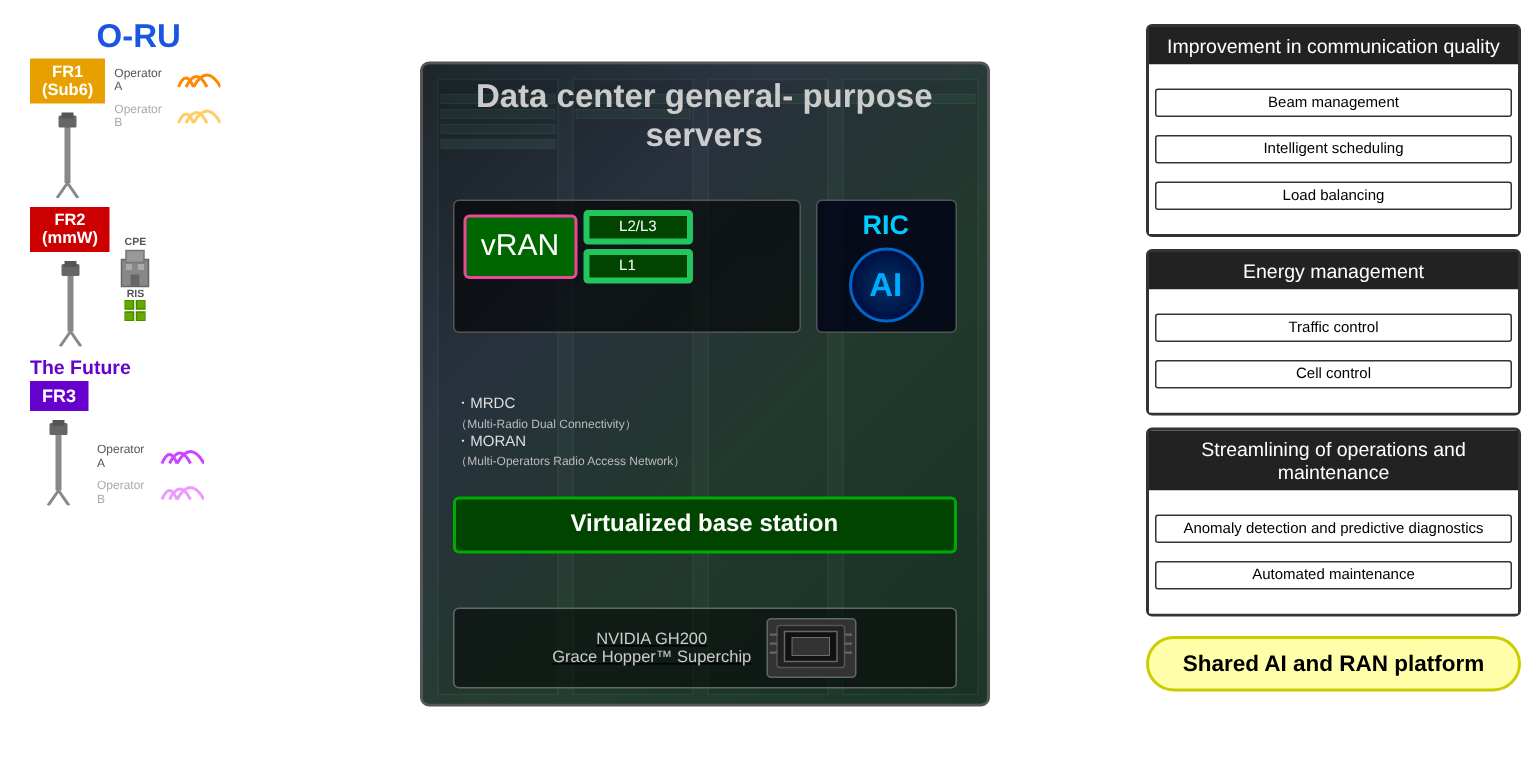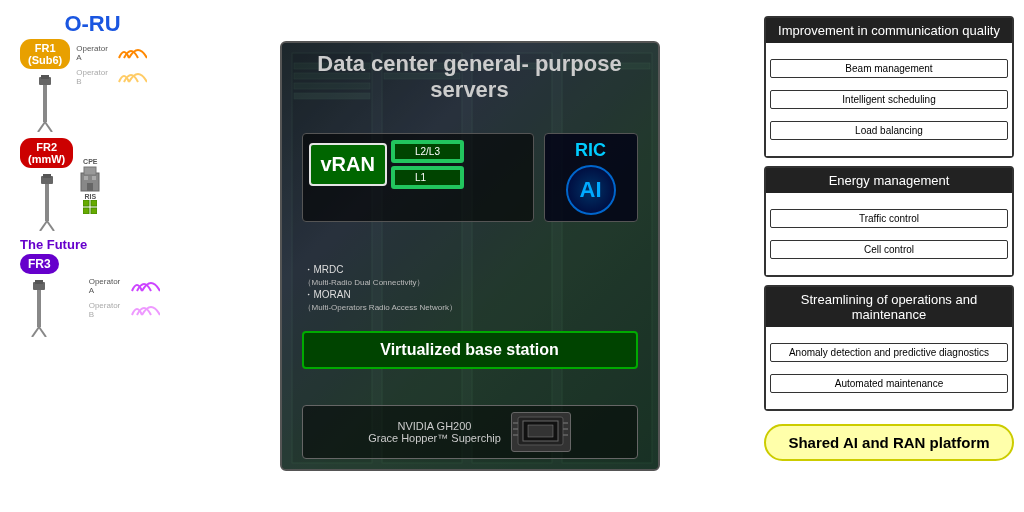--- a/index.html
+++ b/index.html
@@ -29,21 +29,21 @@
       text-align: center;
       margin-bottom: 4px;
     }
 
     .freq-badge {
       display: inline-block;
       color: #fff;
       font-weight: bold;
       font-size: 13px;
       padding: 3px 8px;
-      border-radius: 11px;
+      border-radius: 0;
       text-align: center;
     }
     .freq-badge.fr1 { background: #e8a000; }
     .freq-badge.fr2 { background: #cc0000; }
     .freq-badge.fr3 { background: #6600cc; }
 
     .the-future-label {
       color: #6600cc;
       font-weight: bold;
       font-size: 13px;
@@ -116,25 +116,25 @@
 
     .vran-container {
       display: flex;
       align-items: center;
       gap: 4px;
     }
 
     .vran-label {
       background: #006600;
       color: #fff;
-      font-weight: bold;
+      font-weight: normal;
       font-size: 20px;
       padding: 8px 10px;
       border-radius: 4px;
-      border: 2px solid #e5e5e5;
+      border: 2px solid #ec4899;
     }
 
     .layer-badges {
       display: flex;
       flex-direction: column;
       gap: 3px;
     }
 
     .layer-badge {
       background: #004400;
@@ -214,20 +214,21 @@
       background: rgba(0,0,0,0.5);
       border: 1px solid #666;
       border-radius: 4px;
       text-align: center;
       padding: 6px;
       z-index: 10;
       display: flex;
       align-items: center;
       justify-content: center;
       gap: 10px;
+      text-decoration: underline;
     }
 
     .nvidia-text {
       color: #ccc;
       font-size: 11px;
     }
 
     .nvidia-chip-icon {
       width: 60px;
       height: 40px;
@@ -387,21 +388,21 @@
           <rect x="0" y="8" width="6" height="6" fill="#66aa00" stroke="#448800" stroke-width="1"></rect>
           <rect x="8" y="8" width="6" height="6" fill="#66aa00" stroke="#448800" stroke-width="1"></rect>
         </svg>
       </div>
     </div>
 
     <div style="margin-left:10px;">
       <div style="margin-bottom:2px;">
         <span class="the-future-label">The Future</span>
       </div>
-      <div style="display:flex; align-items:center;gap:24px;">
+      <div style="display:flex; align-items:flex-end;">
         <div style="display:flex; flex-direction:column; align-items:center; margin-right:6px;">
           <span class="freq-badge fr3" style="font-size:12px; margin-bottom:3px;">FR3</span>
 
           <svg width="20" height="60" viewBox="0 0 20 60">
             <rect x="8" y="5" width="4" height="45" fill="#888"></rect>
             <rect x="4" y="5" width="12" height="8" fill="#666" rx="1"></rect>
             <rect x="6" y="3" width="8" height="4" fill="#555"></rect>
             <line x1="10" y1="50" x2="3" y2="60" stroke="#888" stroke-width="2"></line>
             <line x1="10" y1="50" x2="17" y2="60" stroke="#888" stroke-width="2"></line>
           </svg>

